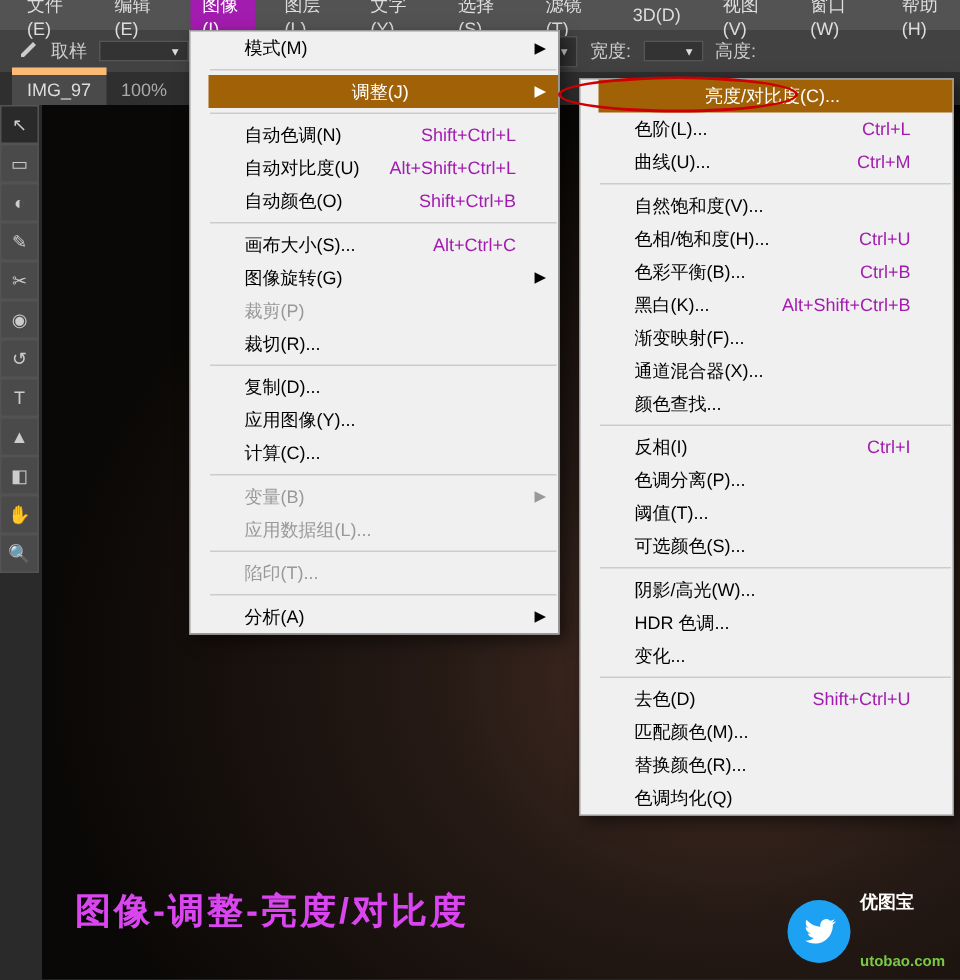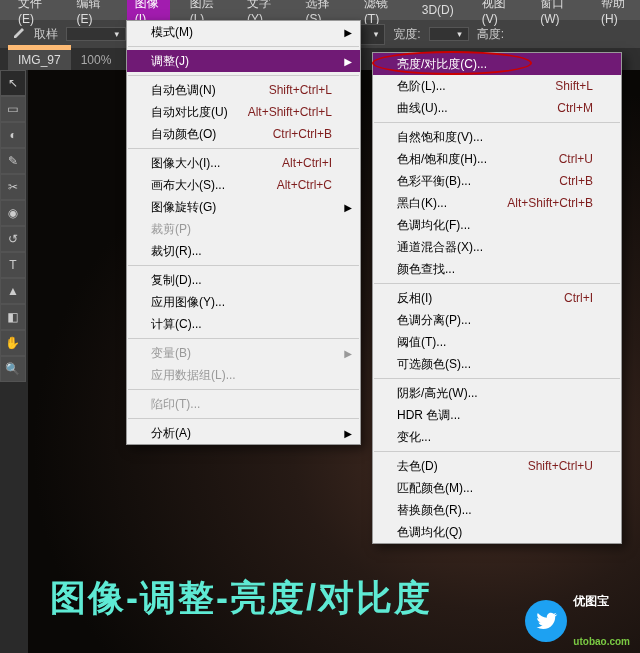--- a/index.html
+++ b/index.html
@@ -17,35 +17,35 @@
 .tabbar { height: 22px; background: #2f2f2f; padding-left: 8px; display: flex; align-items: flex-end; }
 .tab { background: #4a4a4a; color: #ddd; padding: 3px 10px; border-top: 5px solid #fdba74; }
 .zoom { color: #aaa; padding: 3px 10px; }
 
 .toolpanel { position: absolute; left: 0; top: 70px; width: 26px; background: #535353; display: flex; flex-direction: column; }
 .toolpanel .tool { width: 24px; height: 24px; background: #4a4a4a; margin: 1px; display: flex; align-items: center; justify-content: center; color: #ccc; }
 .toolpanel .tool.active { background: #2a2a2a; }
 
 .canvas { position: absolute; left: 28px; top: 70px; right: 0; bottom: 0; background: radial-gradient(ellipse at 75% 65%, #4a3025 0%, #261a15 30%, #0a0806 70%); }
 
-.menu { position: absolute; background: #f0f0f0; border: 1px solid #999; box-shadow: 4px 4px 10px rgba(0,0,0,0.5); min-width: 230px; }
+.menu { position: absolute; background: #f0f0f0; border: 1px solid #999; box-shadow: 4px 4px 10px rgba(0,0,0,0.5); min-width: 230px; padding-left: 12px; }
 .menu .row { display: flex; align-items: center; height: 22px; padding: 0 28px 0 24px; color: #000; position: relative; }
 .menu .row.disabled { color: #999; }
-.menu .row.hl { background: #701a75; color: #fff; }
+.menu .row.hl { background: #a16207; color: #fff; text-align: center; }
 .menu .row .lbl { flex: 1; }
-.menu .row .sc { color: #7f1d1d; margin-left: 20px; }
+.menu .row .sc { color: #a21caf; margin-left: 20px; }
 .menu .row .arr { position: absolute; right: 8px; font-size: 10px; }
 .menu .sep { height: 1px; background: #ccc; margin: 3px 1px; }
 
 .menu1 { top: 20px; left: 126px; }
-.menu2 { top: 52px; left: 372px; min-width: 250px; }
+.menu2 { top: 52px; left: 386px; min-width: 250px; }
 
 .circled { position: absolute; border: 2px solid #c00; border-radius: 50%; width: 160px; height: 24px; top: 51px; left: 372px; pointer-events: none; }
 
-.caption { position: absolute; bottom: 30px; left: 50px; font-size: 36px; color: #5eead4; font-weight: bold; letter-spacing: 2px; }
+.caption { position: absolute; bottom: 30px; left: 50px; font-size: 24px; color: #d946ef; font-weight: bold; letter-spacing: 2px; }
 .watermark { position: absolute; bottom: 6px; right: 10px; display: flex; align-items: center; gap: 6px; justify-content: flex-end; }
 .watermark .logo { width: 42px; height: 42px; background: #1da1f2; border-radius: 50%; display: flex; align-items: center; justify-content: center; color: #fff; font-size: 26px; }
 .watermark .txt { color: #fff; font-size: 14px; font-weight: bold; line-height: 1.1; }
 .watermark .txt .sub { color: #7ac943; font-size: 10px; margin-top: 28px; }
 
 svg { display: block; }
 </style>
 </head>
 <body>
 
@@ -115,27 +115,23 @@
     <div class="row">
       <span class="lbl">自动色调(N)</span>
       <span class="sc">Shift+Ctrl+L</span>
     </div>
     <div class="row">
       <span class="lbl">自动对比度(U)</span>
       <span class="sc">Alt+Shift+Ctrl+L</span>
     </div>
     <div class="row">
       <span class="lbl">自动颜色(O)</span>
-      <span class="sc">Ctrl+Ctrl+B</span>
-    </div>
-    <div class="sep"></div>
-    <div class="row">
-      <span class="lbl">图像大小(I)...</span>
-      <span class="sc">Alt+Ctrl+I</span>
-    </div>
+      <span class="sc">Shift+Ctrl+B</span>
+    </div>
+    <div class="sep"></div>
     <div class="row">
       <span class="lbl">画布大小(S)...</span>
       <span class="sc">Alt+Ctrl+C</span>
     </div>
     <div class="row">
       <span class="lbl">图像旋转(G)</span>
       <span class="arr">▶</span>
     </div>
     <div class="row disabled">
       <span class="lbl">裁剪(P)</span>
@@ -170,21 +166,21 @@
       <span class="lbl">分析(A)</span>
       <span class="arr">▶</span>
     </div>
   </div>
 <div class="menu menu2" id="menu2">
     <div class="row hl">
       <span class="lbl">亮度/对比度(C)...</span>
     </div>
     <div class="row">
       <span class="lbl">色阶(L)...</span>
-      <span class="sc">Shift+L</span>
+      <span class="sc">Ctrl+L</span>
     </div>
     <div class="row">
       <span class="lbl">曲线(U)...</span>
       <span class="sc">Ctrl+M</span>
     </div>
     <div class="sep"></div>
     <div class="row">
       <span class="lbl">自然饱和度(V)...</span>
     </div>
     <div class="row">
@@ -193,21 +189,21 @@
     </div>
     <div class="row">
       <span class="lbl">色彩平衡(B)...</span>
       <span class="sc">Ctrl+B</span>
     </div>
     <div class="row">
       <span class="lbl">黑白(K)...</span>
       <span class="sc">Alt+Shift+Ctrl+B</span>
     </div>
     <div class="row">
-      <span class="lbl">色调均化(F)...</span>
+      <span class="lbl">渐变映射(F)...</span>
     </div>
     <div class="row">
       <span class="lbl">通道混合器(X)...</span>
     </div>
     <div class="row">
       <span class="lbl">颜色查找...</span>
     </div>
     <div class="sep"></div>
     <div class="row">
       <span class="lbl">反相(I)</span>

